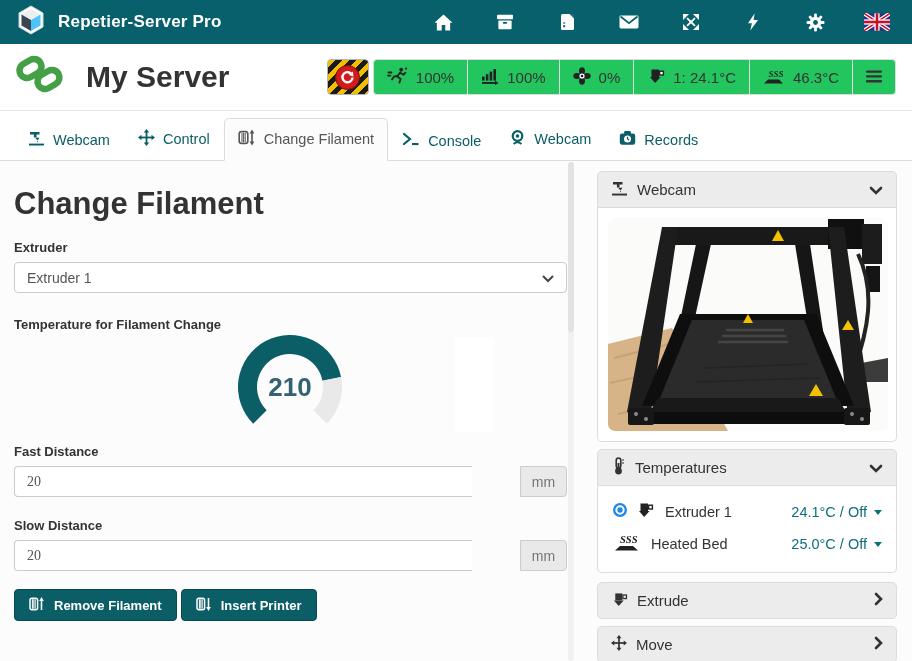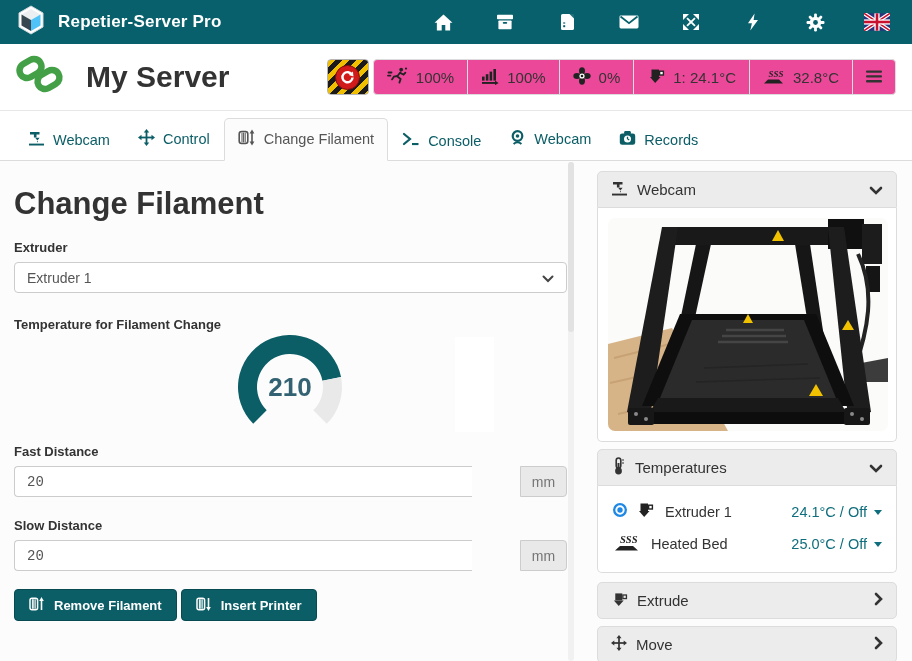--- a/index.html
+++ b/index.html
@@ -18,21 +18,21 @@
   .printer-header { position:absolute; top:44px; left:0; width:912px; height:67px; background:#fff;
                     border-bottom:1px solid #e7e7e7; display:flex; align-items:center; padding:0 16px; }
   .chain-icon { margin-right:22px; }
   .printer-title { font-size:30px; font-weight:600; color:#333; }
   .status-area { margin-left:auto; display:flex; align-items:center; gap:4px; }
   .estop { width:42px; height:36px; border-radius:4px; border:1px solid #b5b5b5; cursor:pointer;
            background:repeating-linear-gradient(135deg,#f0c000 0 5px,#1a1a1a 5px 10px);
            display:flex; align-items:center; justify-content:center; }
   .estop-circle { width:25px; height:25px; border-radius:50%; background:#d11a1a; border:1.5px solid #7e0d0d;
                   display:flex; align-items:center; justify-content:center; }
-  .status-group { display:flex; align-items:stretch; height:36px; background:#ec4899; border:1px solid #dcdcdc; border-radius:4px; }
+  .status-group { display:flex; align-items:stretch; height:36px; background:#22c55e; border:1px solid #dcdcdc; border-radius:4px; }
   .status-cell { display:flex; align-items:center; gap:8px; padding:0 13px; border-left:1px solid #e0e0e0;
                  font-size:15px; color:#333; cursor:pointer; }
   .status-cell:first-child { border-left:none; }
 
   
   .tabs { position:absolute; top:111px; left:0; width:912px; height:50px; background:#fff;
           border-bottom:1px solid #dcdcdc; display:flex; align-items:flex-end; padding-left:14px; }
   .tab { display:flex; align-items:center; gap:8px; padding:10px 13px 11px; font-size:14.5px; color:#0b5d66;
          border:1px solid transparent; border-bottom:none; cursor:pointer; margin-bottom:0; }
   .tab.active { color:#555; background:#fcfcfc; border:1px solid #dcdcdc; border-bottom:1px solid #fcfcfc;
@@ -48,21 +48,21 @@
   .field-label { margin-top:17px; font-size:13px; font-weight:700; color:#333; }
   .select-box { margin-top:7px; height:31px; width:553px; background:#fff; border:1px solid #ccc; border-radius:4px;
                 display:flex; align-items:center; padding:0 12px; font-size:14px; color:#555; cursor:pointer; }
   .select-box .chev { margin-left:auto; }
   .temp-label { margin-top:24px; font-size:13px; font-weight:700; color:#333; }
   .gauge-wrap { margin-top:0; height:96px; position:relative; }
   .gauge-svg { position:absolute; left:216px; top:3px; }
   .gauge-artifact { position:absolute; left:441px; top:5px; width:39px; height:95px; background:#fff; }
   .input-row { margin-top:7px; display:flex; height:31px; width:553px; }
   .input-row input { flex:1; border:1px solid #ccc; border-right:none; border-radius:4px 0 0 4px; background:#fff;
-                     font-family:Liberation Mono, monospace; font-size:14px; color:#555; padding:0 12px; outline:none; }
+                     font-family:Liberation Serif, serif; font-size:14px; color:#555; padding:0 12px; outline:none; }
   .input-addon { width:47px; background:#e9e9e9; border:1px solid #ccc; border-radius:0 4px 4px 0;
                  display:flex; align-items:center; justify-content:center; font-size:14px; color:#757575;margin-left:48px; }
   .btn-row { margin-top:18px; display:flex; gap:4px; }
   .btn { height:32px; background:#0b5d66; color:#fff; border:1px solid #084a52; border-radius:4px; cursor:pointer;
          display:flex; align-items:center; gap:9px; padding:0 14px; font-size:13px; font-weight:700;
          font-family:"Liberation Sans",sans-serif; }
 
   
   .sidebar { position:absolute; left:597px; top:171px; width:300px; }
   .panel { border-radius:5px; margin-bottom:7px; }
@@ -246,21 +246,21 @@
           </span>
           <span>1: 24.1°C</span>
         </div>
         <div class="status-cell">
           <span>
             <svg width="22" height="18" viewBox="0 0 22 18">
                 <polygon points="5,12.5 16,12.5 20,16.5 1,16.5" fill="#222"></polygon>
                 <text x="5.5" y="9.5" font-size="9" font-style="italic" font-weight="bold" fill="#222" font-family="Liberation Serif, serif">SSS</text>
               </svg>
           </span>
-          <span>32.8°C</span>
+          <span>46.3°C</span>
         </div>
         <div class="status-cell">
           <span>
             <svg width="16" height="13" viewBox="0 0 16 13">
                 <g fill="#333">
                   <rect y="0.5" width="16" height="2.3" rx="1"></rect>
                   <rect y="5.3" width="16" height="2.3" rx="1"></rect>
                   <rect y="10.1" width="16" height="2.3" rx="1"></rect>
                 </g>
               </svg>

